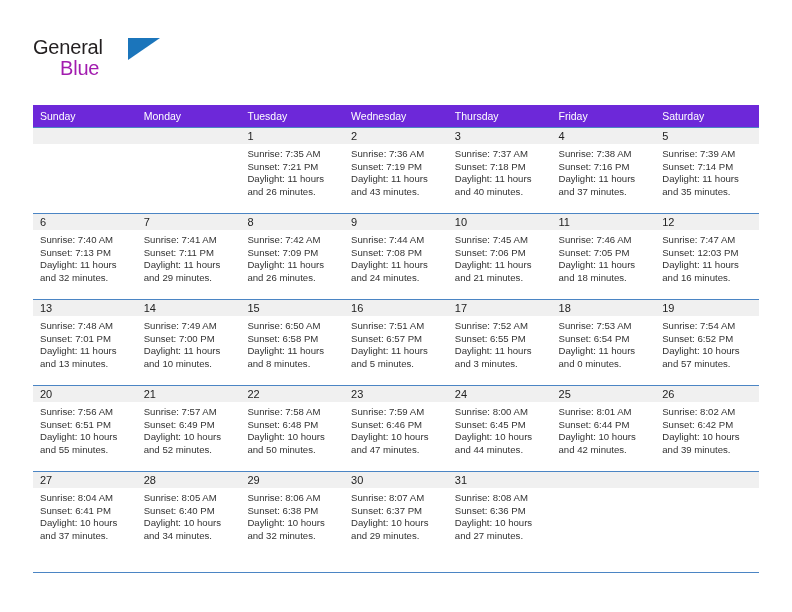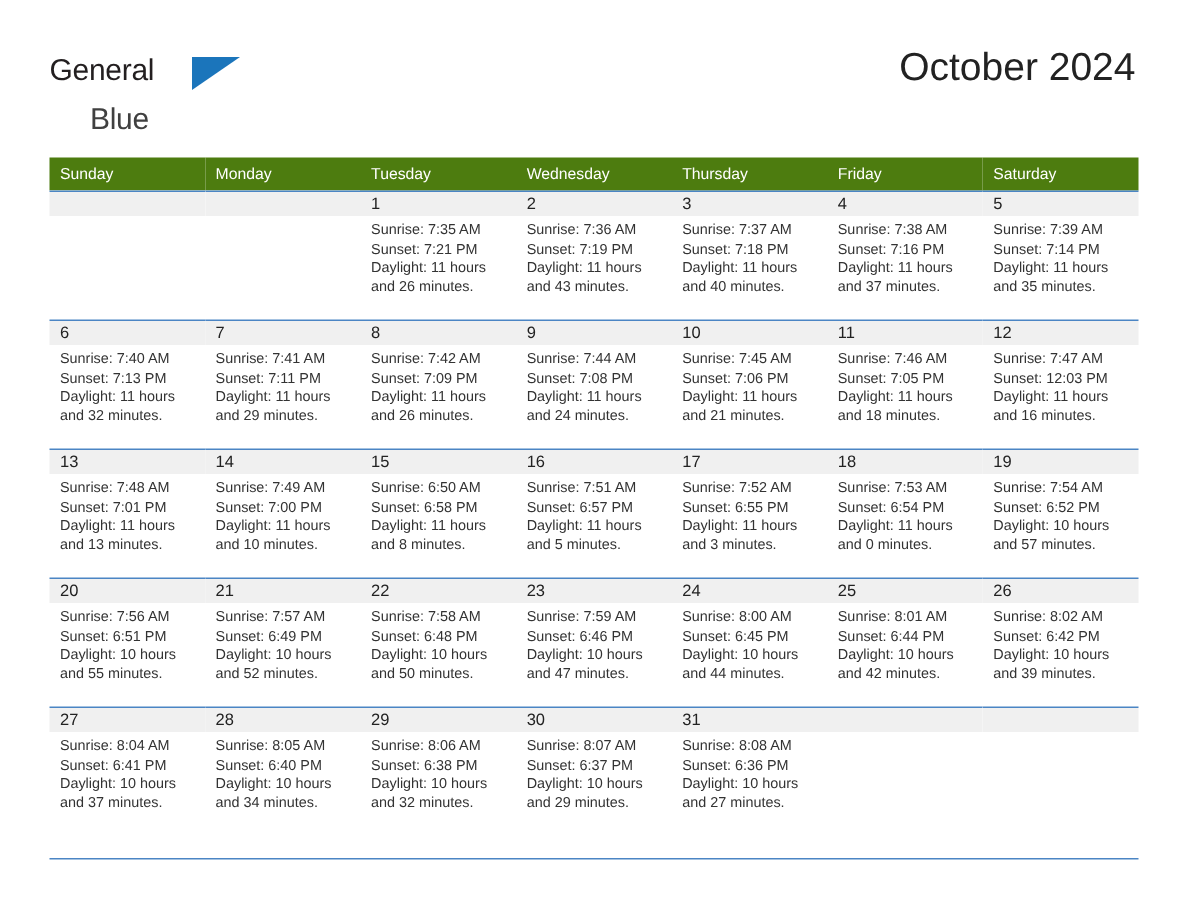--- a/index.html
+++ b/index.html
@@ -44,23 +44,22 @@
     letter-spacing: -0.2px;
     color: #231f20;
     font-family: "Liberation Sans", sans-serif;
   }
   .brand-blue {
     position: absolute;
     left: 27px;
     top: 21px;
     font-size: 20px;
     letter-spacing: -0.2px;
-    color: #404040;
+    color: #a21caf;
     font-family: "Liberation Sans", sans-serif;
-    margin-top: 12px;
   }
   .brand-triangle {
     position: absolute;
     left: 95px;
     top: 2px;
     width: 0;
     height: 0;
     border-left: 32px solid #1b75bb;
     border-bottom: 22px solid transparent;
   }
@@ -90,21 +89,21 @@
   
   .calendar {
     position: absolute;
     left: 33px;
     top: 105px;
     width: 726px;
     border-collapse: collapse;
     table-layout: fixed;
   }
   .calendar th {
-    background: #4d7c0f;
+    background: #6d28d9;
     color: #ffffff;
     font-size: 10.5px;
     font-weight: normal;
     text-align: left;
     padding: 5px 0 5px 7px;
     height: 11px;
     border: none;
   }
   .calendar td {
     vertical-align: top;
@@ -161,21 +160,20 @@
 
   <div class="header">
 
     <div class="brand">
       <span class="brand-general">General</span>
       <span class="brand-triangle"></span>
       <span class="brand-blue">Blue</span>
     </div>
 
     <div class="title-block">
-      <h1 class="cal-title">October 2024</h1>
     </div>
 
   </div>
 
   <table class="calendar">
     <thead>
       <tr>
         <th>Sunday</th>
         <th>Monday</th>
         <th>Tuesday</th>

